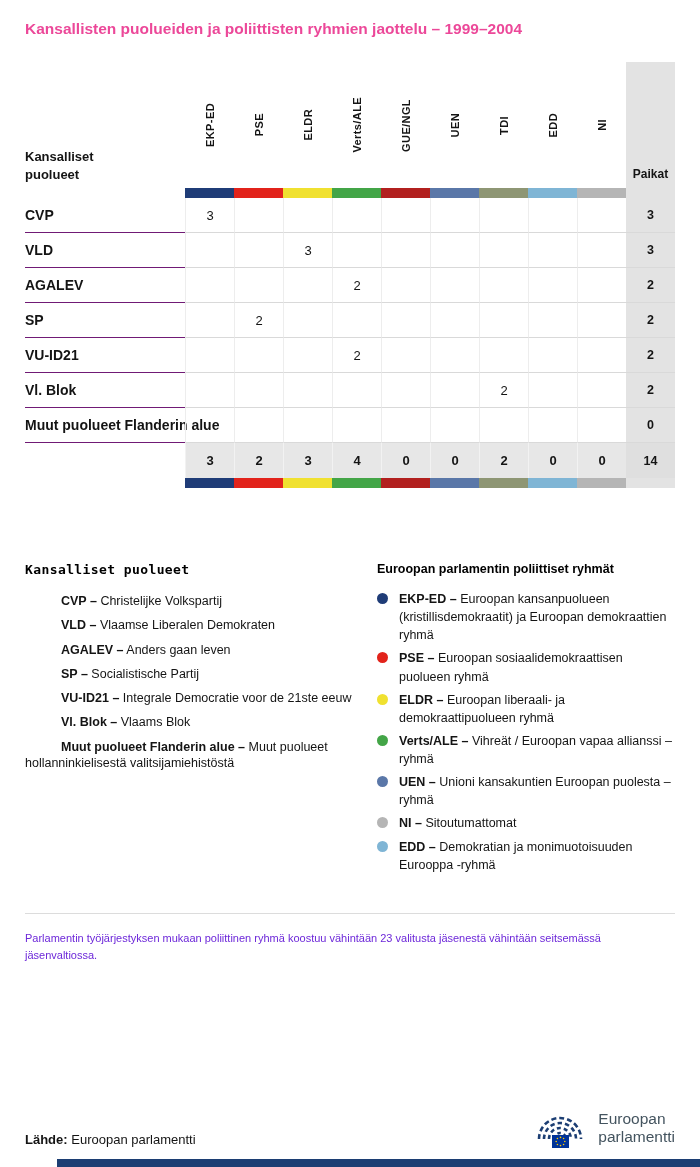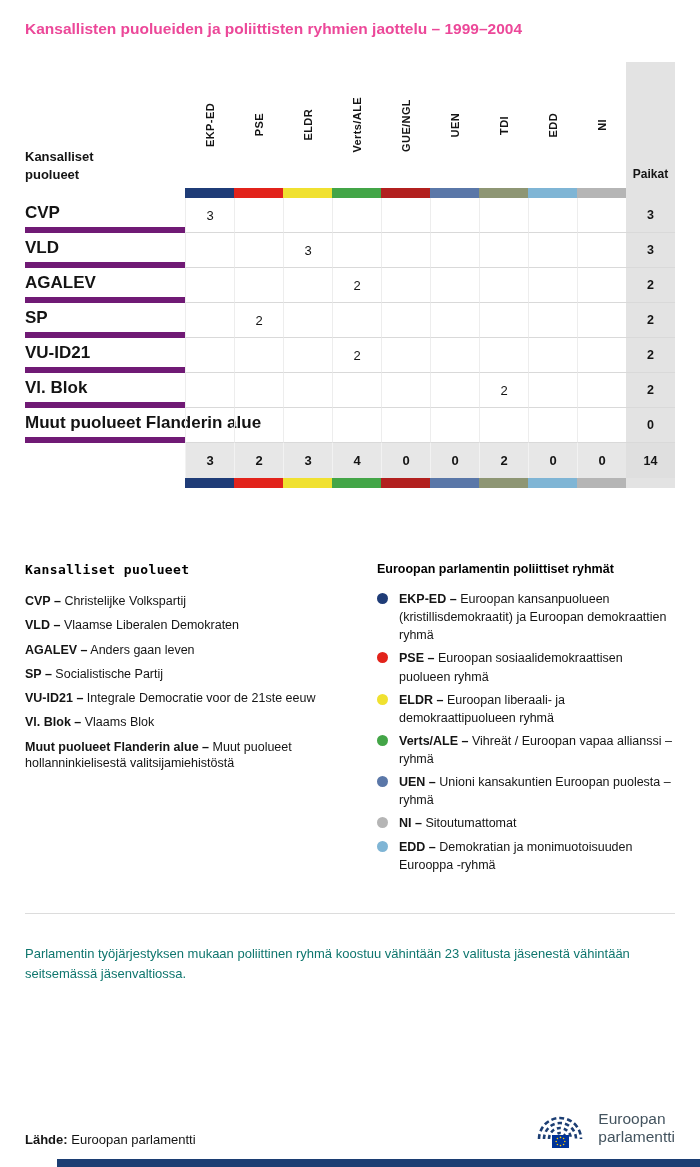--- a/index.html
+++ b/index.html
@@ -32,22 +32,22 @@
   .hcell { display: flex; align-items: center; justify-content: center; }
   .hcell span {
     writing-mode: vertical-rl; transform: rotate(180deg);
     font-size: 11px; font-weight: bold; letter-spacing: 0.4px; white-space: nowrap;
   }
   .gray { background: #e3e3e3; }
   .paikat-head { display: flex; align-items: flex-end; justify-content: center; }
   .paikat-head span { font-size: 12px; font-weight: bold; padding-bottom: 7px; }
   .bar { height: 10px; }
   .drow-label {
-    font-size: 17px; font-weight: bold; display: flex; align-items: center;
-    border-bottom: 6px solid #701a75; white-space: nowrap;
+    font-size: 14px; font-weight: bold; display: flex; align-items: center;
+    border-bottom: 1px solid #701a75; white-space: nowrap;
   }
   .dcell {
     display: flex; align-items: center; justify-content: center;
     font-size: 13px; border-bottom: 1px solid #d9d9d9; border-left: 1px solid #ededed;
   }
   .seat { background: #e3e3e3; font-weight: bold; font-size: 12.5px; border-left: none; }
   .trow-spacer { background: #fff; }
   .tcell {
     background: #e7e7e7; display: flex; align-items: center; justify-content: center;
     font-size: 13px; font-weight: bold; border-left: 1px solid #f2f2f2;
@@ -55,37 +55,37 @@
   .tseat { background: #dfdfdf; font-size: 12.5px; border-left: none; }
 
   
   .legends { display: flex; margin-top: 74px; }
   .legend-left { width: 350px; flex: 0 0 350px; }
   .legend-left h3 {
     font-family: "DejaVu Sans Mono", monospace;
     font-size: 13px; font-weight: bold; letter-spacing: 0.4px; margin-bottom: 16px; color: #000;
   }
   .party-item { font-size: 12.5px; line-height: 1.3; margin-bottom: 8px; color: #141414; }
-  .party-item b { font-weight: bold; }
+  .party-item b { font-weight: bold; margin-left: 36px; }
   .legend-right { flex: 1; padding-left: 2px; }
   .legend-right h3 { font-size: 12.5px; font-weight: bold; margin-bottom: 14px; color: #000; }
   .group-item {
     position: relative; padding-left: 22px; font-size: 12.5px;
     line-height: 1.45; margin-bottom: 5px; color: #141414;
   }
   .group-item b { font-weight: bold; }
   .dot {
     position: absolute; left: 0; top: 3px;
     width: 11px; height: 11px; border-radius: 50%;
   }
 
   
   .footnote {
-    margin-top: 34px; border-top: 1px solid #dcdcdc; padding-top: 30px;
-    font-size: 13px; line-height: 1.55; color: #0f766e;
+    margin-top: 34px; border-top: 1px solid #dcdcdc; padding-top: 16px;
+    font-size: 11px; line-height: 1.55; color: #6d28d9;
   }
 
   
   .bottom {
     position: absolute; left: 25px; right: 25px; bottom: 16px;
     display: flex; justify-content: space-between; align-items: flex-end;
   }
   .source { font-size: 13px; padding-bottom: 4px; }
   .source b { font-weight: bold; }
   .ep-logo { display: flex; align-items: center; gap: 9px; }

